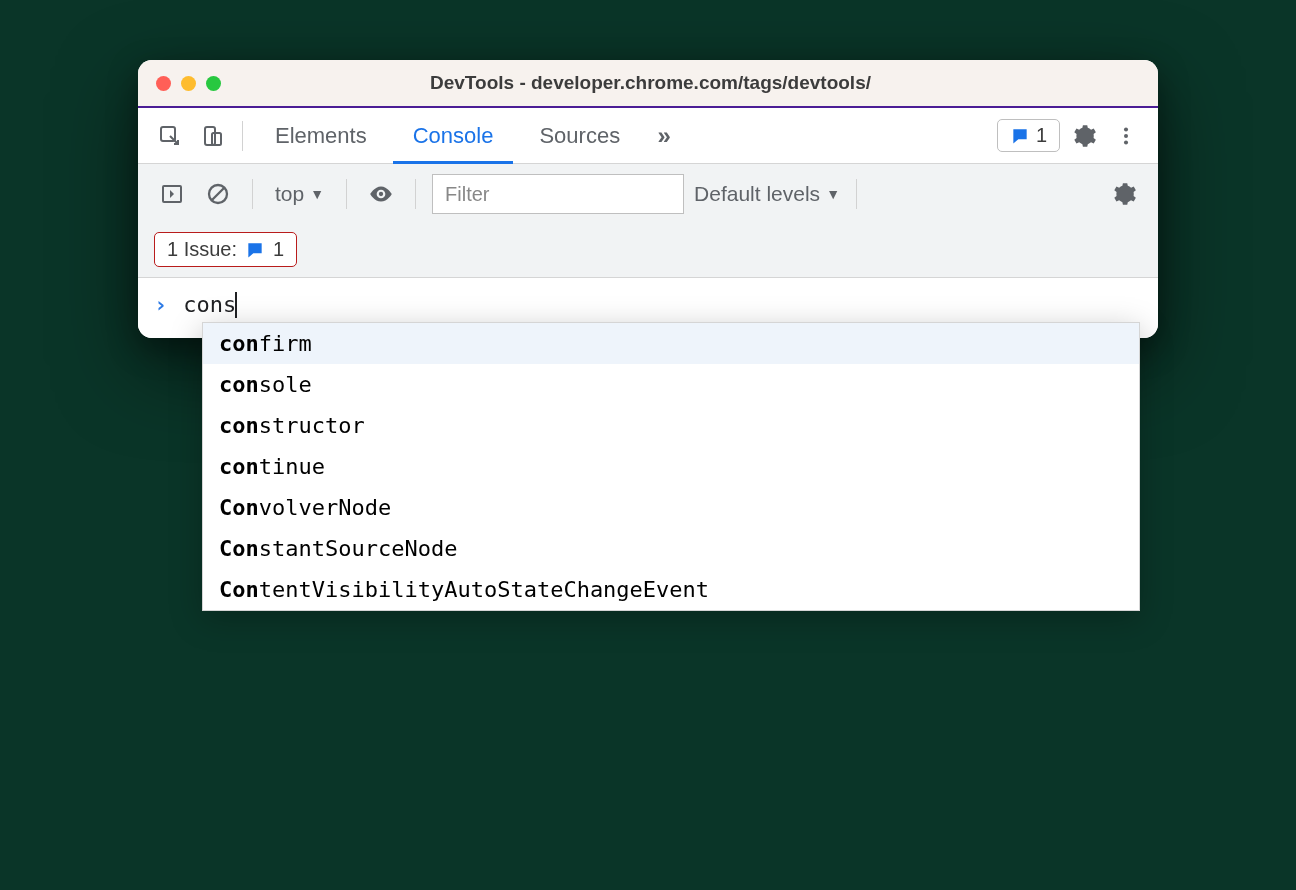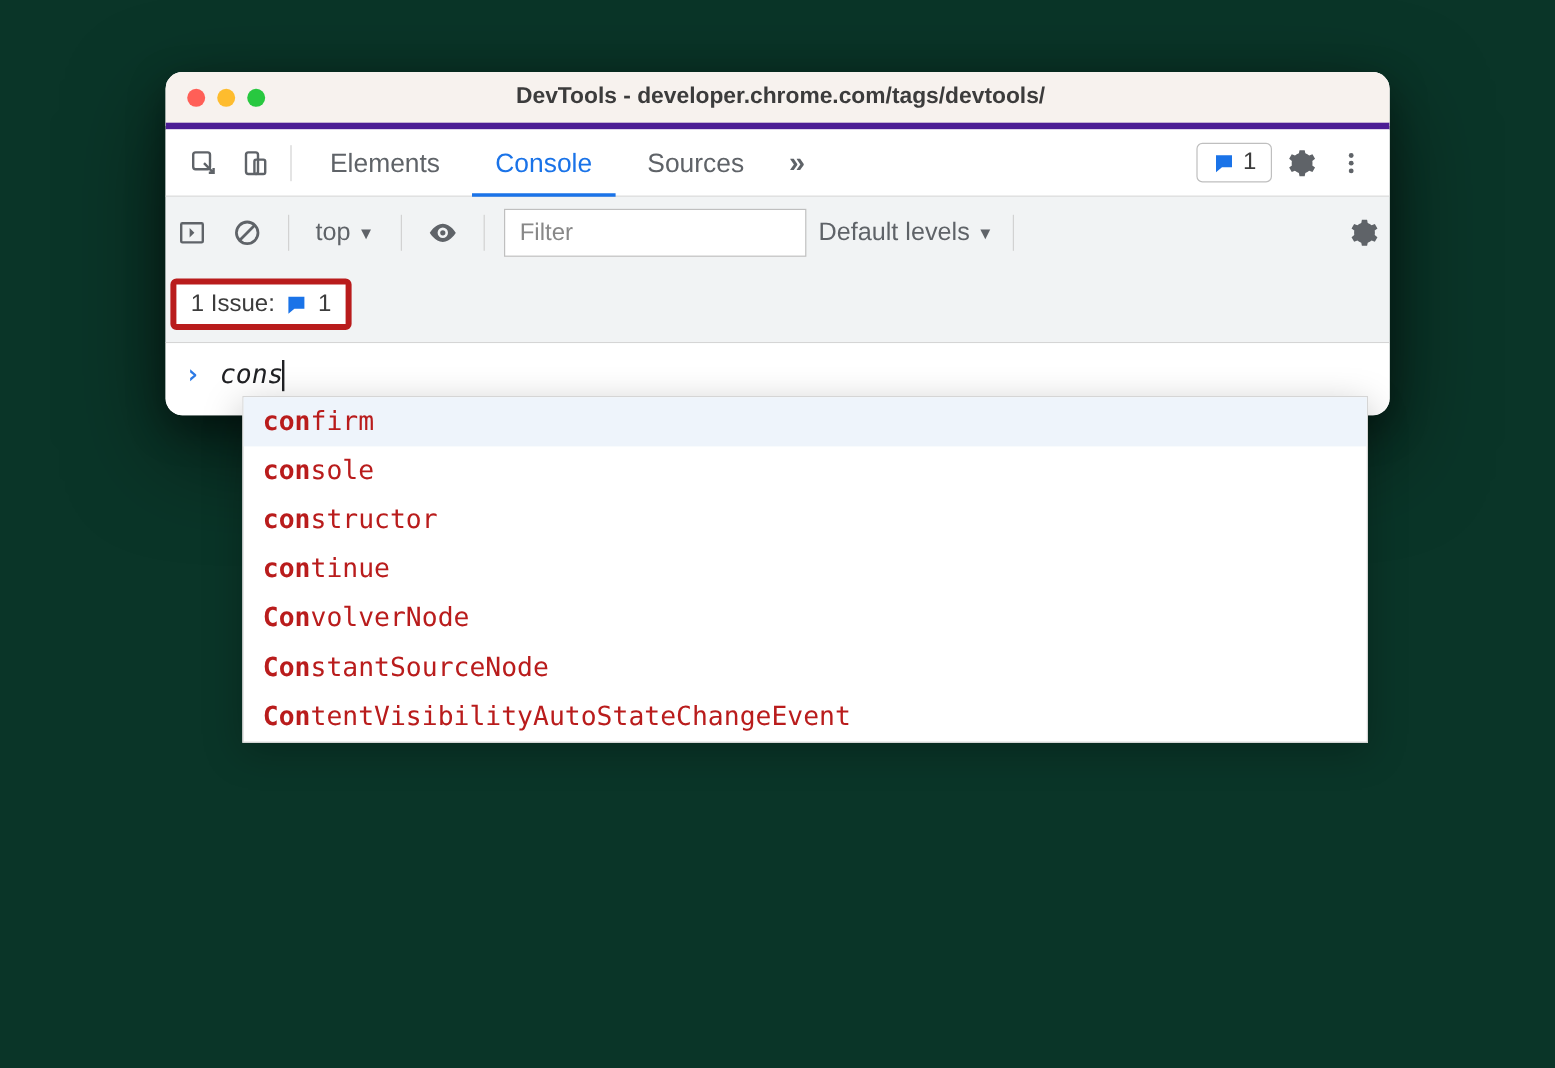--- a/index.html
+++ b/index.html
@@ -21,21 +21,21 @@
   overflow: visible;
   position: relative;
 }
 .titlebar {
   height: 48px;
   background: #f7f2ee;
   border-radius: 14px 14px 0 0;
   display: flex;
   align-items: center;
   padding: 0 18px;
-  border-bottom: 6px solid #4c1d95;
+  border-bottom: 2px solid #4c1d95;
 }
 .traffic-lights { display: flex; gap: 10px; }
 .traffic-lights span { width: 15px; height: 15px; border-radius: 50%; display: inline-block; }
 .tl-red { background: #ff5f57; }
 .tl-yellow { background: #febc2e; }
 .tl-green { background: #28c840; }
 .title {
   flex: 1;
   text-align: center;
   font-size: 19px;
@@ -80,21 +80,21 @@
   padding: 4px 12px;
   font-size: 20px;
   color: #3c3c3c;
 }
 .issues-badge svg { color: #1a73e8; }
 .console-toolbar {
   background: #f1f3f4;
   border-bottom: 1px solid #d5d5d5;
   display: flex;
   align-items: center;
-  padding: 10px 4px;
+  padding: 10px 16px;
   gap: 10px;
   flex-wrap: wrap;
 }
 .tb-row1 { display: flex; align-items: center; gap: 10px; width: 100%; }
 .tb-context {
   display: flex; align-items: center; gap: 6px;
   font-size: 21px; color: #5f6368;
   padding: 0 6px;
 }
 .tb-filter {
@@ -105,21 +105,21 @@
   font-size: 20px;
   padding: 0 12px;
   color: #333;
 }
 .tb-filter::placeholder { color: #888; }
 .tb-levels {
   font-size: 21px; color: #5f6368;
   display: flex; align-items: center; gap: 6px;
 }
 .issue-pill {
-  border: 5px solid #b91c1c;
+  border: 1px solid #b91c1c;
   background: #fff;
   border-radius: 5px;
   display: flex; align-items: center; gap: 8px;
   padding: 5px 12px;
   font-size: 20px;
   color: #3c3c3c;
   margin-top: 8px;
 }
 .issue-pill svg { color: #1a73e8; }
 .console-body {
@@ -129,21 +129,21 @@
   position: relative;
   border-radius: 0 0 14px 14px;
 }
 .console-line {
   display: flex; align-items: center;
   padding: 6px 16px;
   font-family: Menlo, Monaco, Consolas, monospace;
   font-size: 22px;
 }
 .prompt-chevron { color: #2d7ae5; margin-right: 16px; font-weight: 700; }
-.input-text { color: #202124; position: relative; font-style: italic; }
+.input-text { color: #202124; position: relative; }
 .caret {
   position: absolute;
   width: 1.5px;
   height: 26px;
   background: #202124;
   left: 52px;
   top: 0;
 }
 .autocomplete {
   position: absolute;
@@ -152,21 +152,21 @@
   width: 938px;
   background: #fff;
   box-shadow: 0 8px 30px rgba(0,0,0,0.25);
   border: 1px solid #d5d5d5;
   font-family: Menlo, Monaco, Consolas, monospace;
   font-size: 22px;
   z-index: 10;
 }
 .ac-item {
   padding: 8px 16px;
-  color: #b91c1c;
+  color: #000000;
   white-space: nowrap;
   overflow: hidden;
   text-overflow: ellipsis;
 }
 .ac-item.hover { background: #eef4fb; }
 .ac-item.selected { background: #1a73e8; color: #fff; }
 .ac-item .bold { font-weight: 700; }
 .svg-ic { display: block; }
 .tri { font-size: 14px; color: #5f6368; }
 </style>

